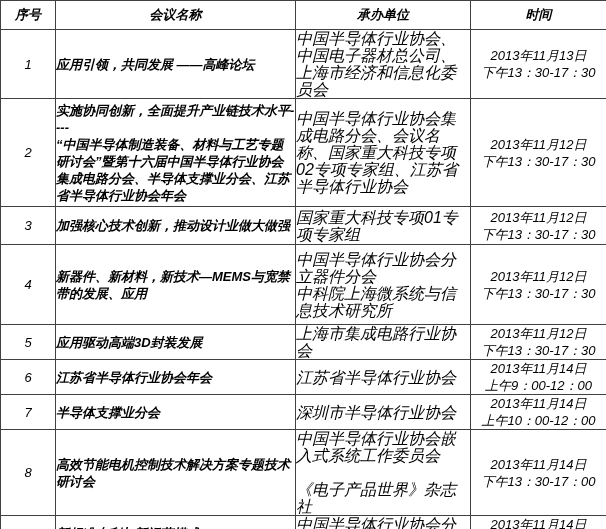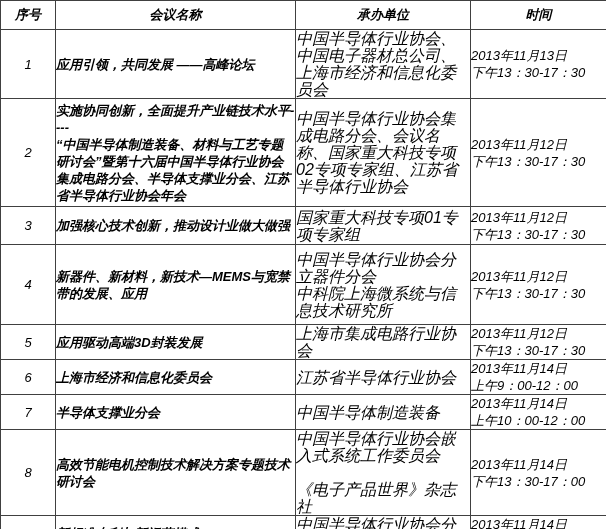--- a/index.html
+++ b/index.html
@@ -56,21 +56,21 @@
     font-weight: normal;
     text-align: left;
     padding: 2px 3px 2px 8px;
     line-height: 17px;
     white-space: pre-line;
     word-wrap: break-word;
   }
   td.c-time {
     font-size: 13px;
     font-weight: normal;
-    text-align: left;
+    text-align: center;
     padding: 2px 2px 2px 8px;
     line-height: 17px;
     white-space: pre-line;
     word-wrap: break-word;
   }
 </style>
 </head>
 <body>
 
 <table class="schedule">
@@ -121,29 +121,29 @@
     </tr>
     <tr style="height:35px">
       <td class="c-no">5</td>
       <td class="c-name">应用驱动高端3D封装发展</td>
       <td class="c-org">上海市集成电路行业协会</td>
       <td class="c-time">2013年11月12日
 下午13：30-17：30</td>
     </tr>
     <tr style="height:35px">
       <td class="c-no">6</td>
-      <td class="c-name">上海市经济和信息化委员会</td>
+      <td class="c-name">江苏省半导体行业协会年会</td>
       <td class="c-org">江苏省半导体行业协会</td>
       <td class="c-time">2013年11月14日
 上午9：00-12：00</td>
     </tr>
     <tr style="height:35px">
       <td class="c-no">7</td>
       <td class="c-name">半导体支撑业分会</td>
-      <td class="c-org">中国半导体制造装备</td>
+      <td class="c-org">深圳市半导体行业协会</td>
       <td class="c-time">2013年11月14日
 上午10：00-12：00</td>
     </tr>
     <tr style="height:82px">
       <td class="c-no">8</td>
       <td class="c-name">高效节能电机控制技术解决方案专题技术研讨会</td>
       <td class="c-org">中国半导体行业协会嵌入式系统工作委员会
 
 《电子产品世界》杂志社</td>
       <td class="c-time">2013年11月14日

